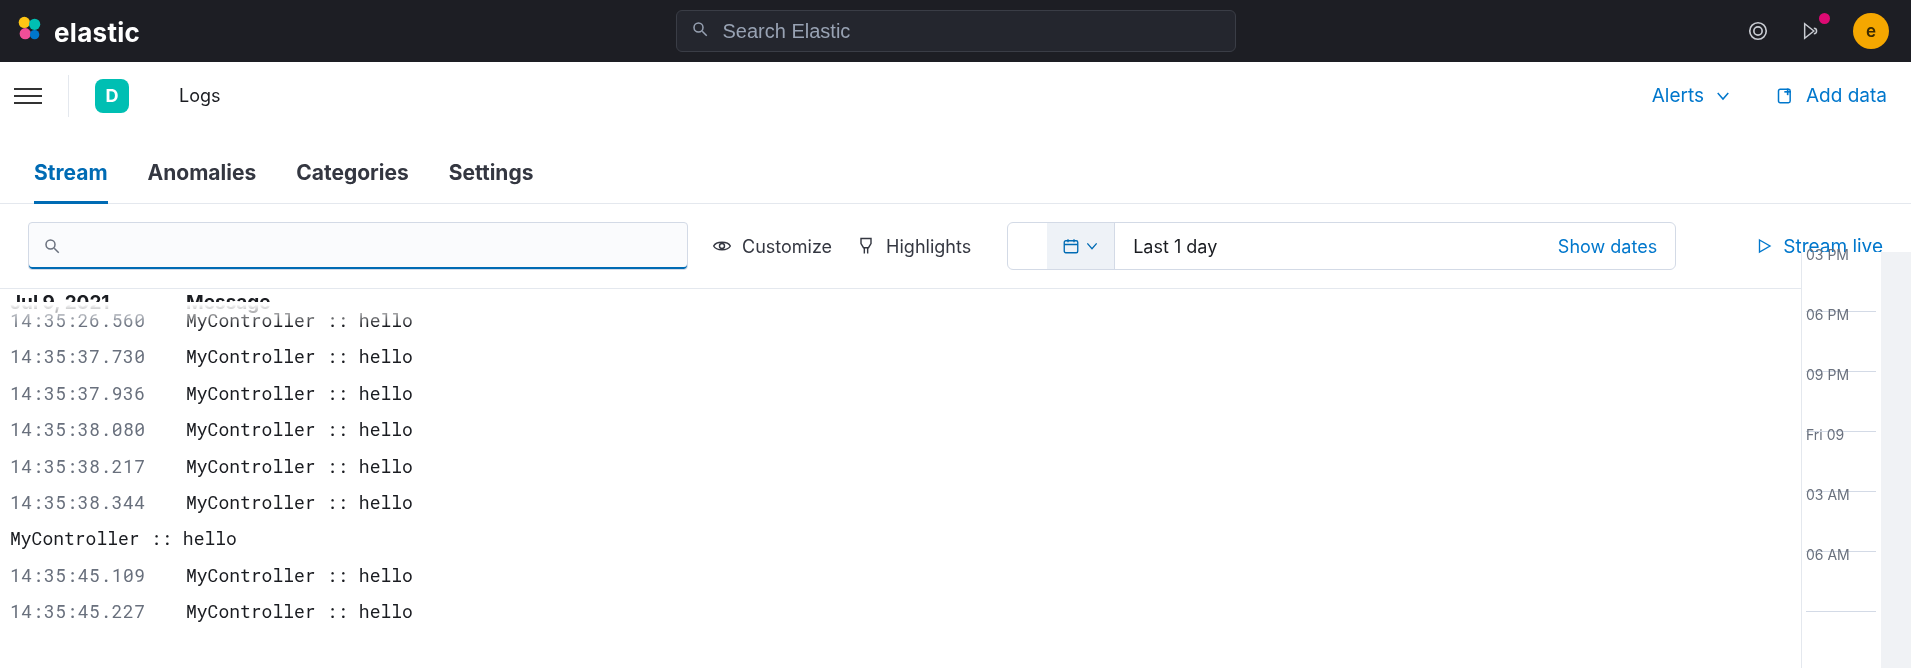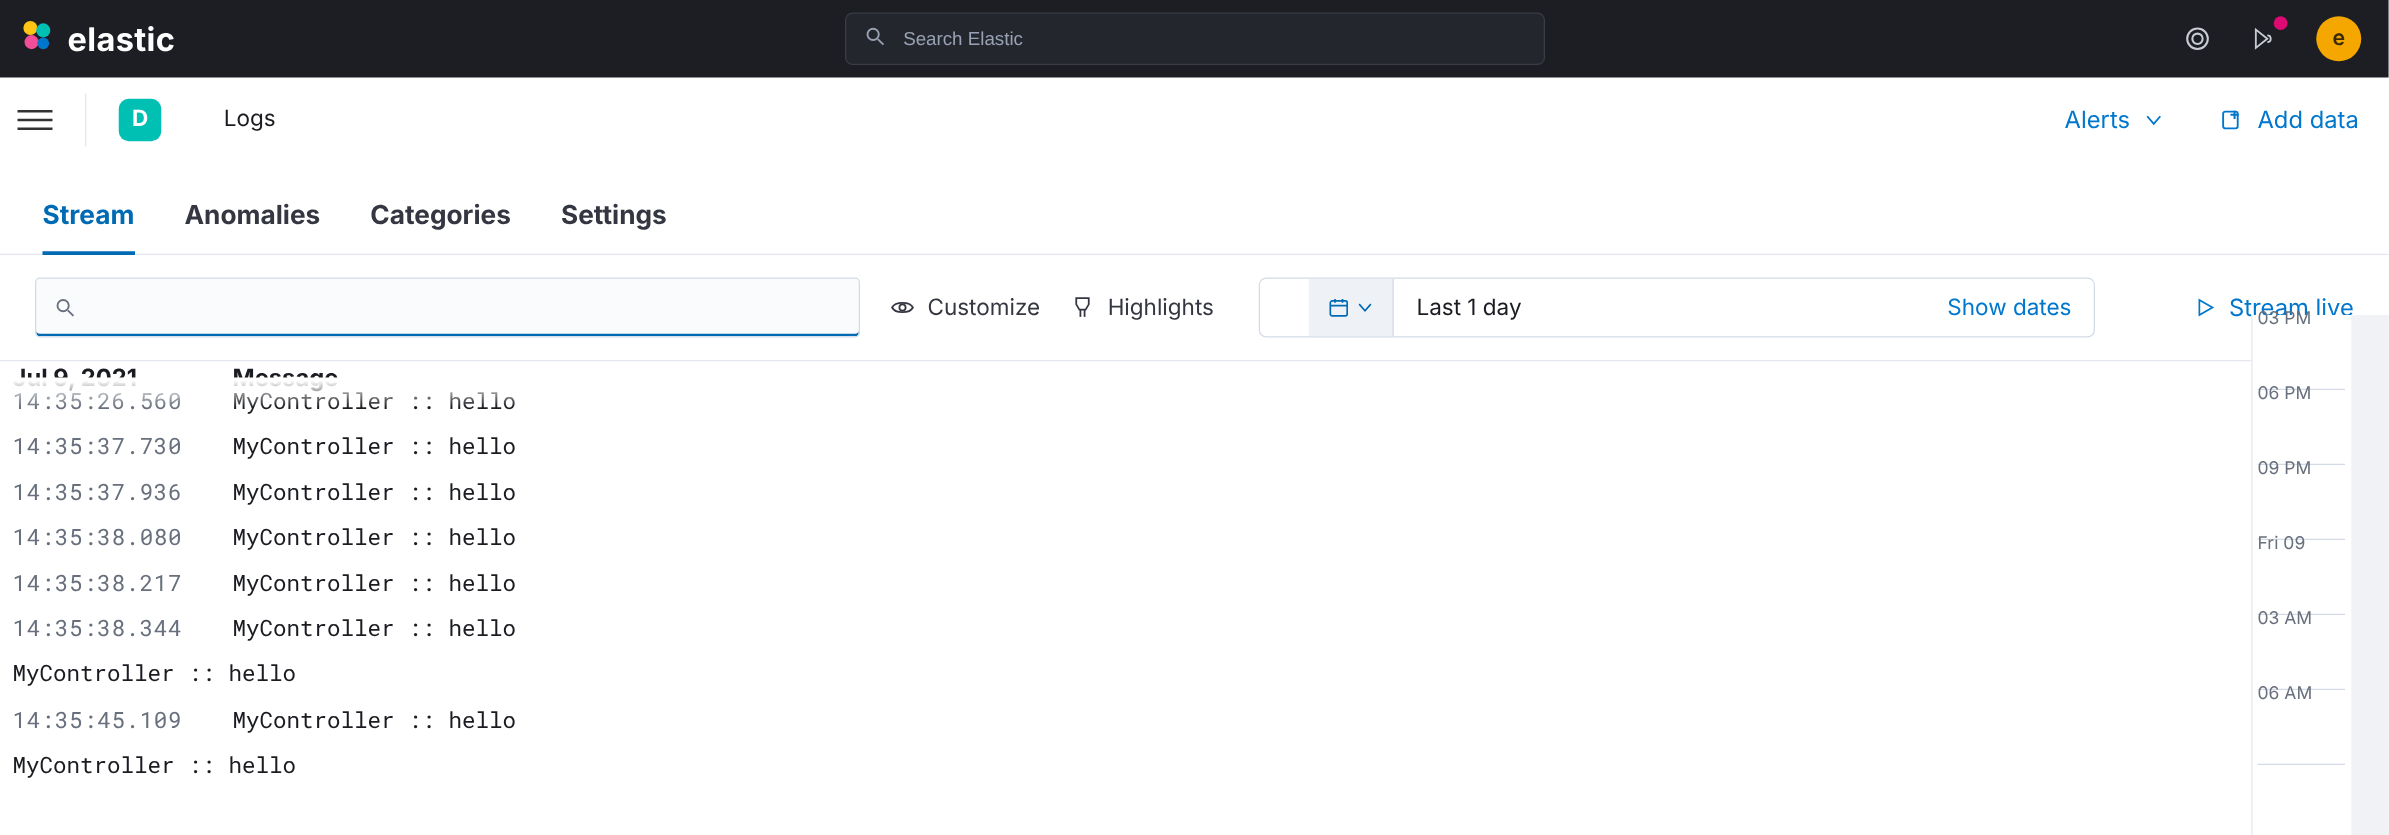--- a/index.html
+++ b/index.html
@@ -38,21 +38,21 @@
 
   .topsearch {
     position:absolute; left:50%; transform:translateX(-50%);
     width:560px; height:42px;
     background:#24262e; border:1px solid #3a3d46; border-radius:6px;
     display:flex; align-items:center; padding:0 14px; gap:12px;
     color:var(--ink-faint);
   }
   .topsearch input {
     flex:1; background:transparent; border:0; outline:0;
-    color:#14b8a6; font-size:15px;
+    color:#14b8a6; font-size:20px;
   }
   .topsearch input::placeholder { color:var(--ink-faint); }
 
   .topright { margin-left:auto; display:flex; align-items:center; gap:28px; }
   .icon-btn-dark { color:#c8cbd2; display:flex; align-items:center; justify-content:center; cursor:pointer; width:26px; height:26px; }
   .news { position:relative; }
   .news::after { content:''; position:absolute; top:-5px; right:-5px; width:11px; height:11px; border-radius:50%; background:#dd0a73; }
   .avatar { width:36px; height:36px; border-radius:50%; background:#f5a700; display:flex; align-items:center; justify-content:center; color:#3a2a00; font-weight:600; font-size:17px; }
 
   
@@ -323,20 +323,21 @@
         <div class="cell-msg">MyController :: hello</div>
       </div>
       <div class="logrow">
         <div class="cell-msg">MyController :: hello</div>
       </div>
       <div class="logrow">
         <div class="cell-ts">14:35:45.109</div>
         <div class="cell-msg">MyController :: hello</div>
       </div>
       <div class="logrow">
+        <div class="cell-ts">14:35:45.227</div>
         <div class="cell-msg">MyController :: hello</div>
       </div>
     </div>
 </div>
 
 <div class="minimap">
   <div class="gutter" id="minimap-gutter">
       <div class="tick">
         <span>03 PM</span>
       </div>

